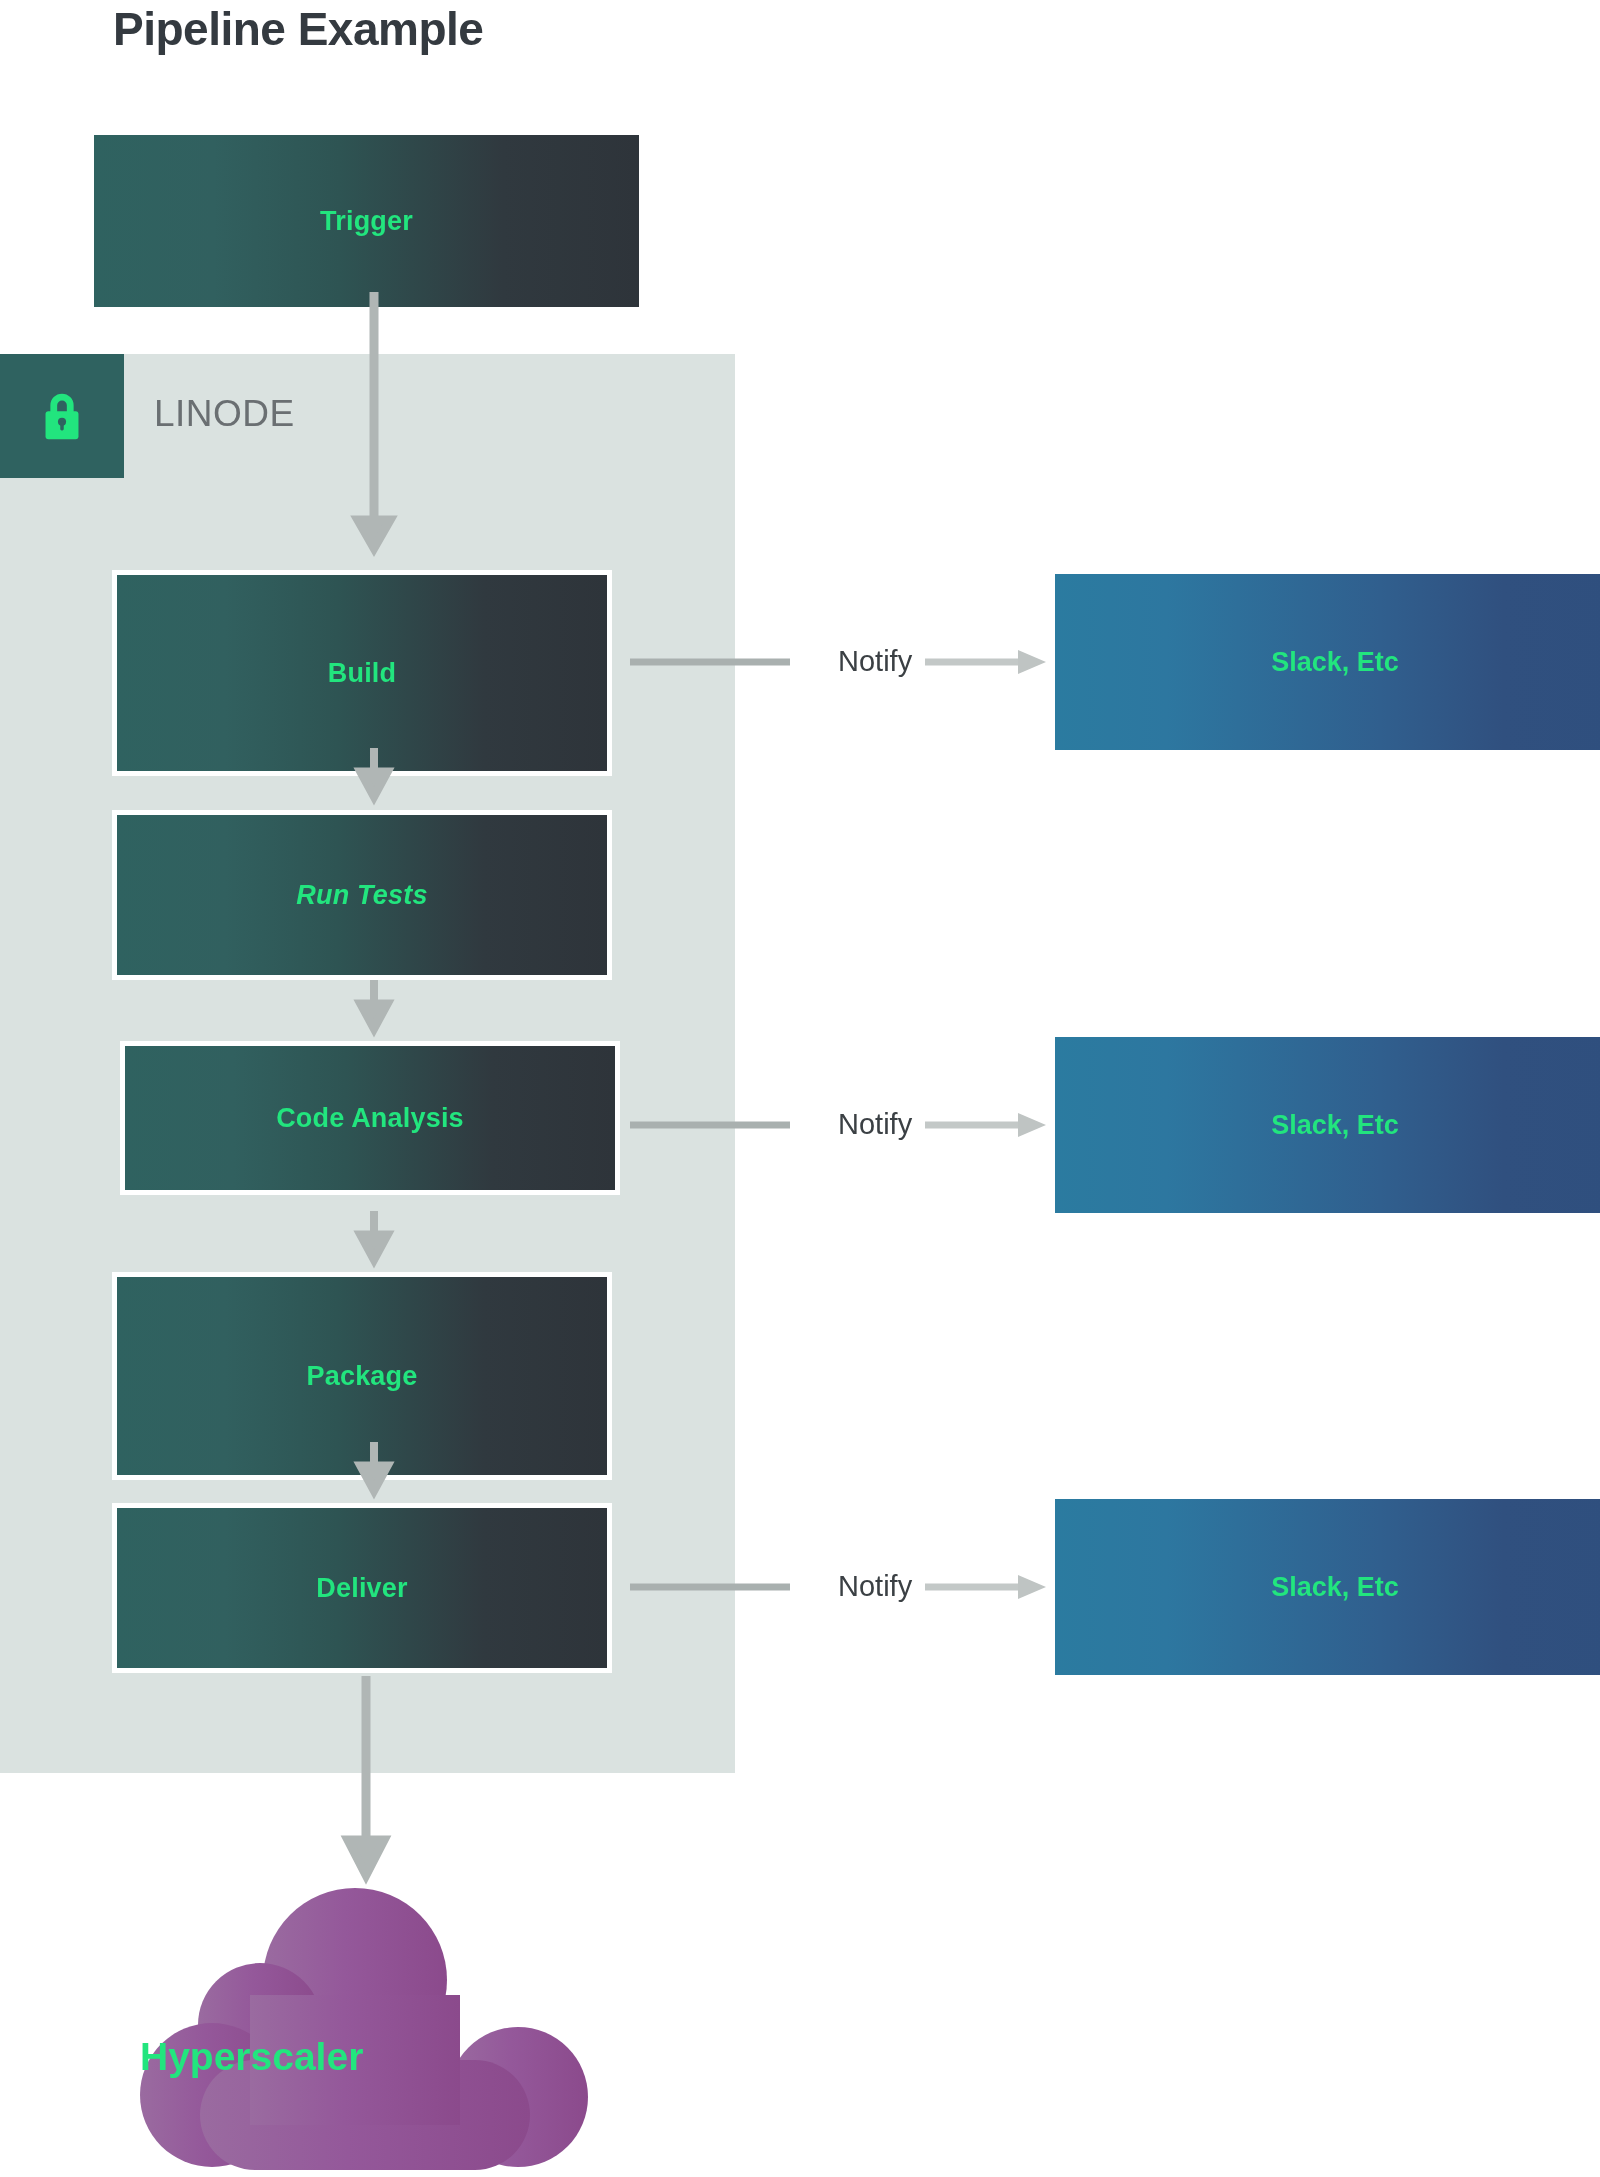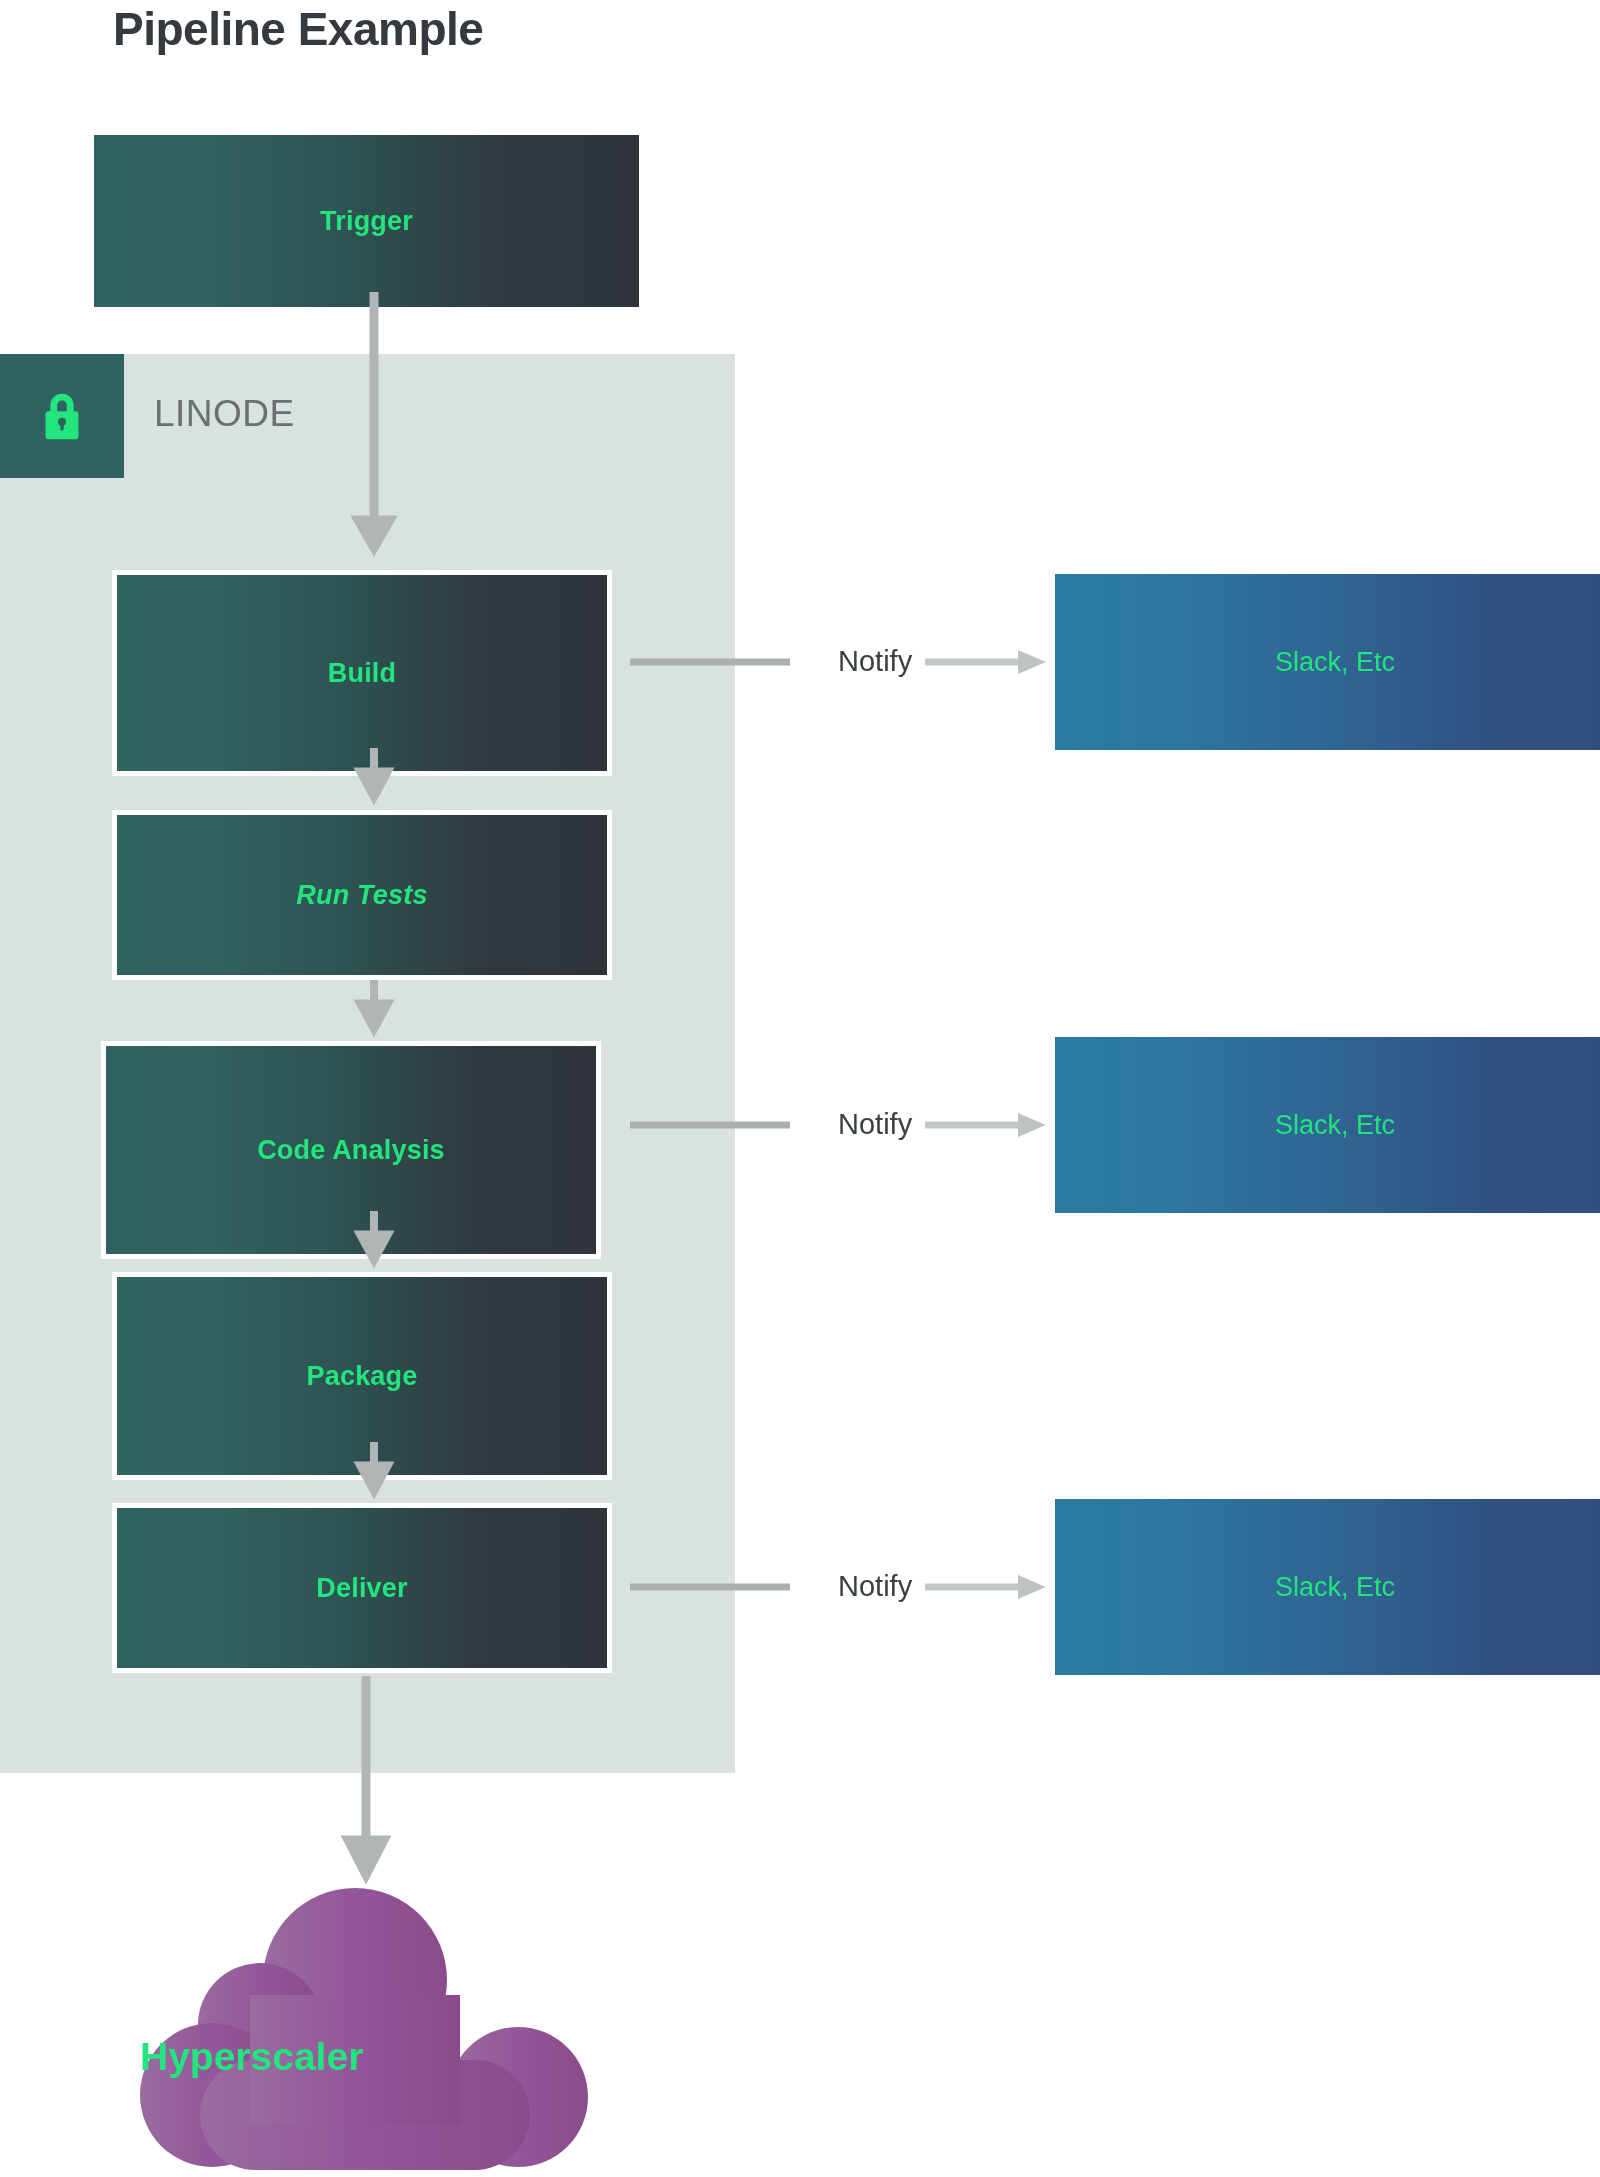--- a/index.html
+++ b/index.html
@@ -86,21 +86,21 @@
   
   .notify-box {
     position: absolute;
     background: linear-gradient(to right, #2b7ba0 0%, #2d77a0 20%, #305f8e 58%, #30507f 80%, #2f4f7e 100%);
     display: flex;
     align-items: center;
     justify-content: center;
   }
   .notify-label {
     font-size: 27px;
-    font-weight: normal;
+    font-weight: bold;
     color: #22e57e;
     white-space: nowrap;
   }
 
   
   .connector-text {
     position: absolute;
     font-size: 29px;
     color: #3b4044;
     white-space: nowrap;
@@ -162,21 +162,21 @@
   <div id="linode-label">LINODE</div>
 
   <div class="stage-box framed" style="left:112px; top:570px; width:500px; height:206px;text-align:right;">
     <span class="stage-label">Build</span>
   </div>
 
   <div class="stage-box framed" style="left:112px; top:810px; width:500px; height:170px;font-style:italic;">
     <span class="stage-label">Run Tests</span>
   </div>
 
-  <div class="stage-box framed" style="left:101px; top:1041px; width:500px; height:218px;">
+  <div class="stage-box framed" style="left:120px; top:1041px; width:500px; height:154px;">
     <span class="stage-label">Code Analysis</span>
   </div>
 
   <div class="stage-box framed" style="left:112px; top:1272px; width:500px; height:208px;">
     <span class="stage-label">Package</span>
   </div>
 
   <div class="stage-box framed" style="left:112px; top:1503px; width:500px; height:170px;">
     <span class="stage-label">Deliver</span>
   </div>

